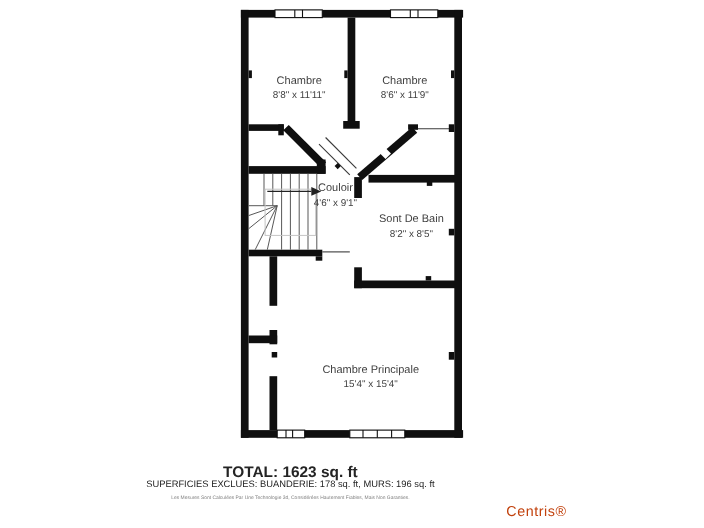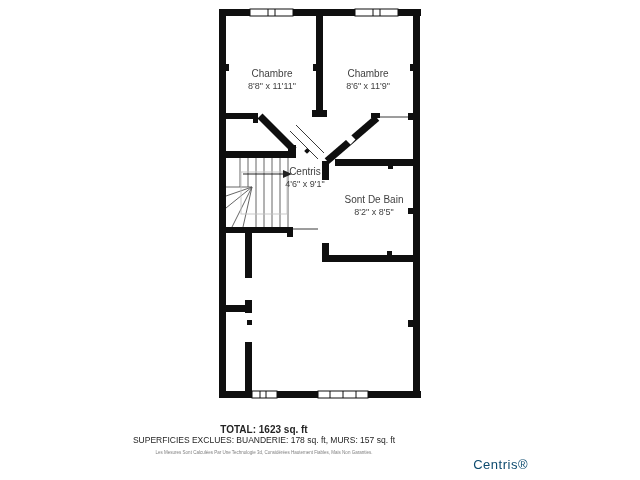--- a/index.html
+++ b/index.html
@@ -11,26 +11,26 @@
   .room {
     position:absolute; transform:translate(-50%,-50%);
     text-align:center; color:#3f3f3f; white-space:nowrap;
   }
   .rname { font-size:10px; line-height:12px; }
   .rdims { font-size:9px;  line-height:12px; }
   .summary {
     position:absolute; left:0; right:0; top:424px;
     text-align:center; color:#242424;
   }
-  .total { font-size:10px; font-weight:bold; line-height:11px; }
+  .total { font-size:14px; font-weight:bold; line-height:11px; }
   .sline { font-size:8.5px; line-height:10.5px; }
   .fineprint { font-size:4.5px; color:#808080; margin-top:4px; line-height:6px; }
   .watermark {
-    position:absolute; right:0; top:457px;
-    font-size:13px; color:#0c4a6e; letter-spacing:0.5px;
+    position:absolute; right:13px; top:457px;
+    font-size:13px; color:#c2410c; letter-spacing:0.5px;
   }
 </style>
 </head>
 <body>
 
 <div class="screen">
 
   <svg width="640" height="480" viewBox="0 0 640 480">
 
     <g fill="#0f0f0f">
@@ -127,31 +127,35 @@
     <div class="rname">Chambre</div>
     <div class="rdims">8'8" x 11'11"</div>
   </div>
 
   <div class="room" style="left:368px; top:80px">
     <div class="rname">Chambre</div>
     <div class="rdims">8'6" x 11'9"</div>
   </div>
 
   <div class="room" style="left:305px; top:178px">
-    <div class="rname">Centris</div>
+    <div class="rname">Couloir</div>
     <div class="rdims">4'6" x 9'1"</div>
   </div>
 
   <div class="room" style="left:374px; top:206px">
     <div class="rname">Sont De Bain</div>
     <div class="rdims">8'2" x 8'5"</div>
   </div>
 
+  <div class="room" style="left:337px; top:343px">
+    <div class="rname">Chambre Principale</div>
+    <div class="rdims">15'4" x 15'4"</div>
+  </div>
 
   <div class="summary">
     <div class="total">TOTAL: 1623 sq. ft</div>
-    <div class="sline">SUPERFICIES EXCLUES: BUANDERIE: 178 sq. ft, MURS: 157 sq. ft</div>
+    <div class="sline">SUPERFICIES EXCLUES: BUANDERIE: 178 sq. ft, MURS: 196 sq. ft</div>
     <div class="fineprint">Les Mesures Sont Calculées Par Une Technologie 3d, Considérées Hautement Fiables, Mais Non Garanties.</div>
   </div>
 
   <div class="watermark">Centris®</div>
 
 </div>
 
 </body></html>

